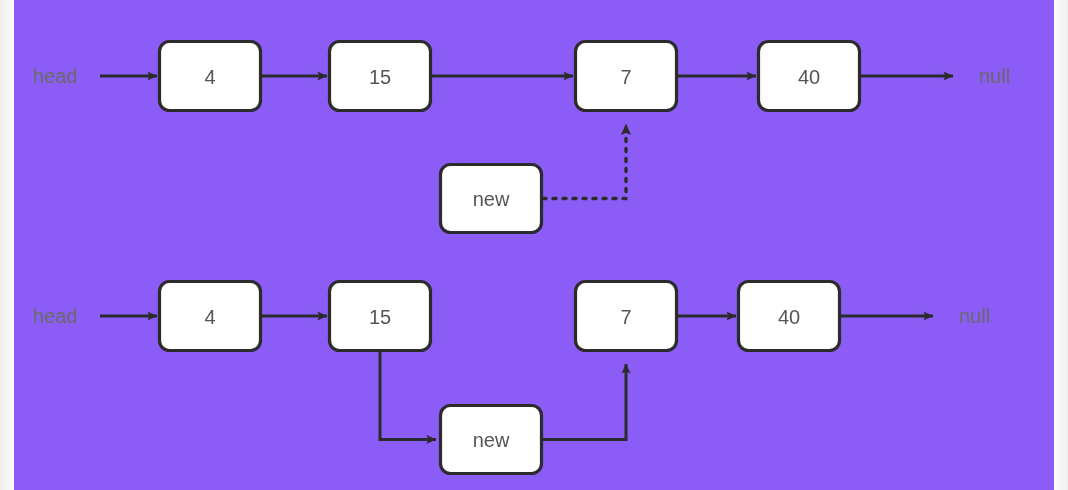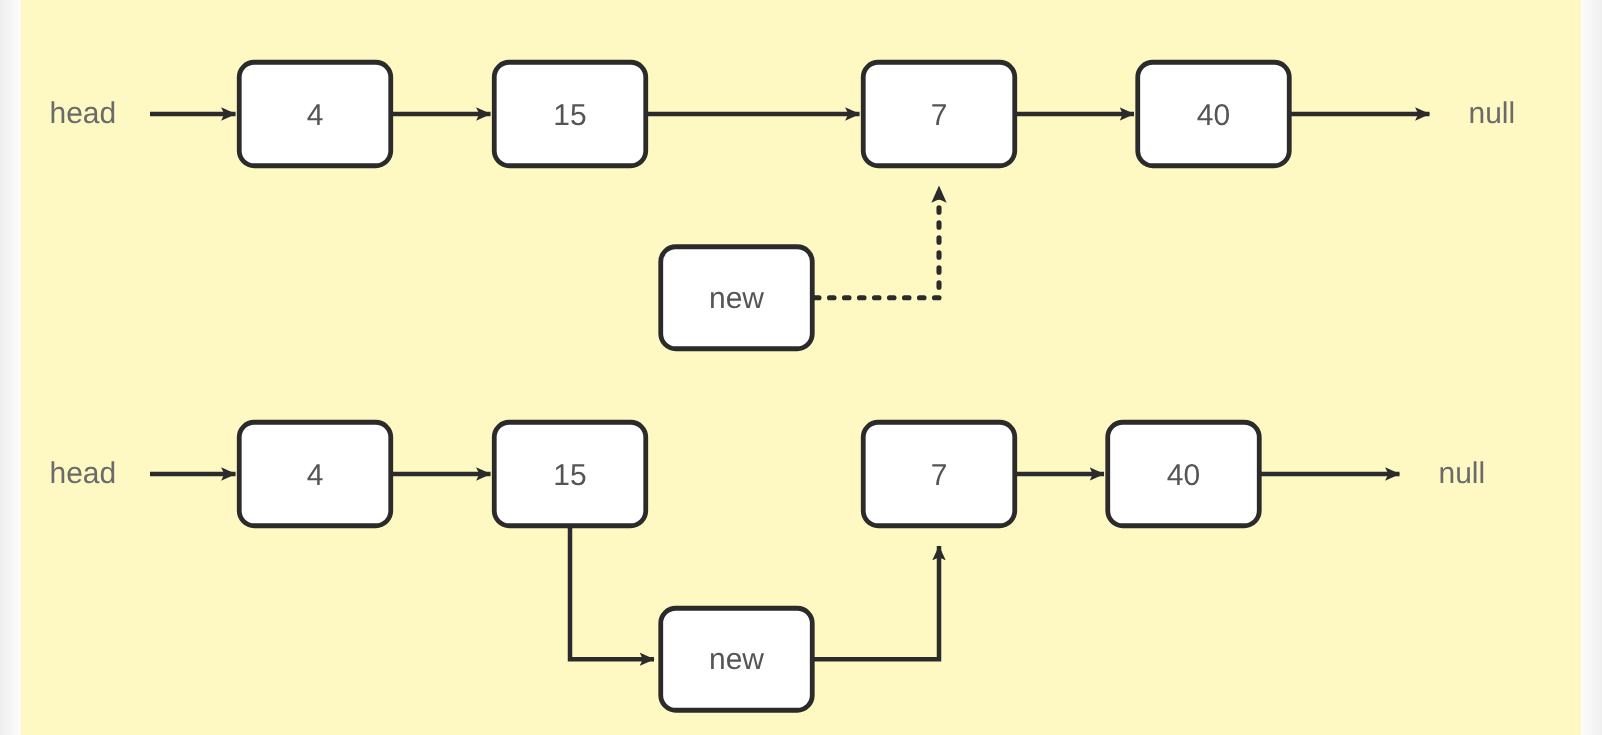--- a/index.html
+++ b/index.html
@@ -11,21 +11,21 @@
   body {
     width: 1068px;
     height: 490px;
     font-family: "Liberation Sans", sans-serif;
     overflow: hidden;
   }
   #diagram-canvas {
     position: relative;
     width: 1068px;
     height: 490px;
-    background: #fef9c3;
+    background: #8b5cf6;
     box-sizing: border-box;
   }
   #diagram-canvas::before,
   #diagram-canvas::after {
     content: "";
     position: absolute;
     top: 0;
     bottom: 0;
     width: 14px;
     pointer-events: none;

